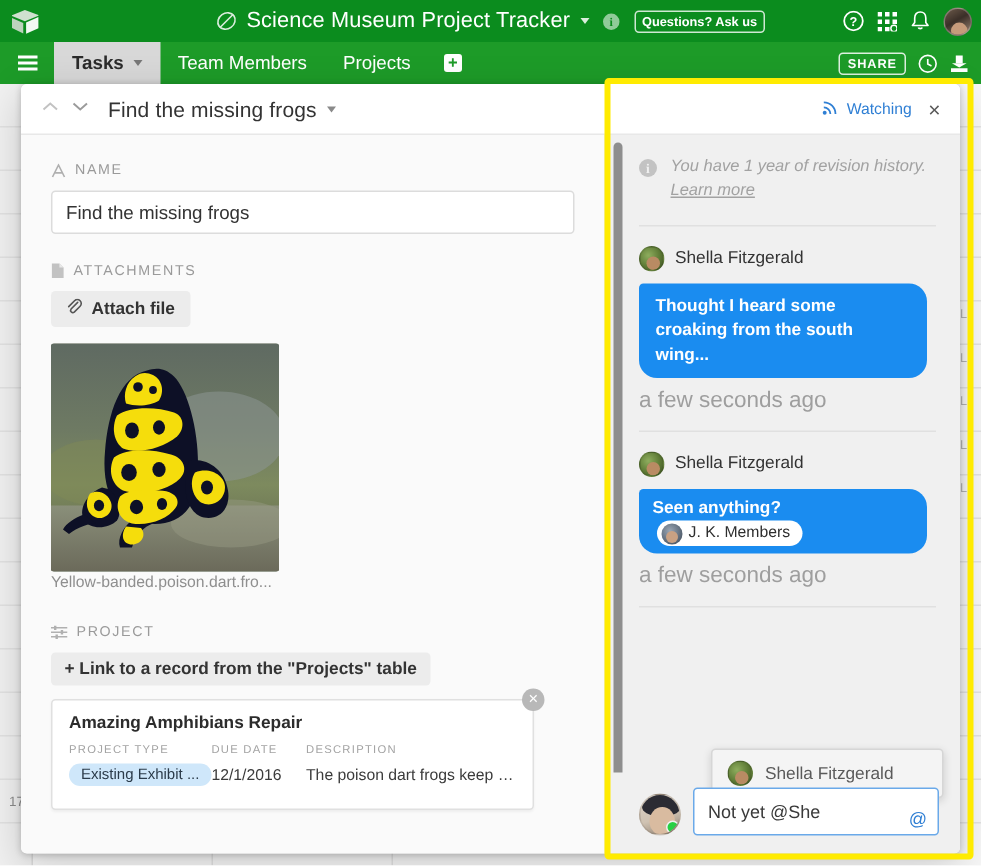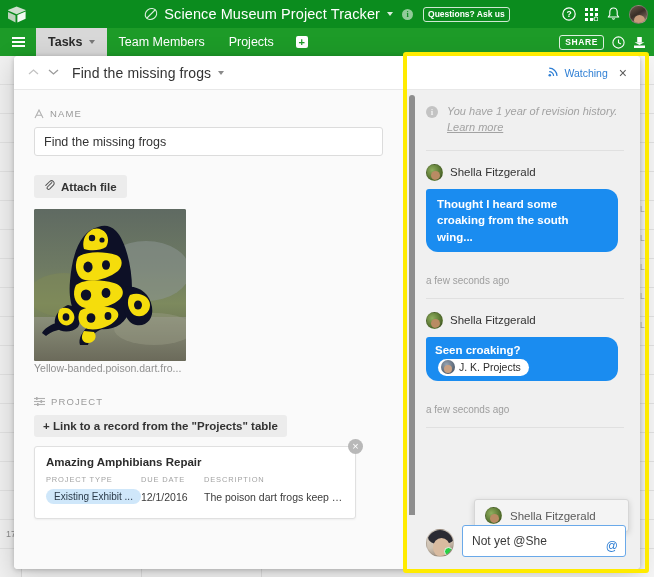--- a/index.html
+++ b/index.html
@@ -341,21 +341,21 @@
   }
   .avatar-xs {
     width: 14px; height: 14px; border-radius: 50%;
     background: radial-gradient(circle at 40% 35%, #9aa6b4 0%, #5e6b7a 60%, #3b4450 100%);
     position: relative; overflow: hidden; flex: 0 0 14px;
   }
   .avatar-xs::after {
     content:""; position:absolute; left:3px; top:5px; width:8px; height:8px;
     border-radius:50%; background:#c9a183;
   }
-  .comment-time { margin-top: 23px; font-size: 10px; color: #9e9e9e; }
+  .comment-time { margin-top: 6px; font-size: 15px; color: #9e9e9e; }
 
   .comment-compose {
     flex: 0 0 auto; padding: 10px 14px 12px 22px;
     display: flex; align-items: flex-end; gap: 8px;
     position: relative;
   }
   .avatar-me {
     width: 28px; height: 28px; border-radius: 50%;
     background: linear-gradient(160deg,#dcd3c8 0%,#cfc2b2 55%,#8a7a6a 100%);
     position: relative; overflow: hidden; flex: 0 0 28px;
@@ -596,20 +596,29 @@
               <svg width="10" height="10" viewBox="0 0 10 10">
                 <path d="M1 9 L5 1 L9 9 M2.6 6.2 L7.4 6.2" fill="none" stroke="#b0b0b0" stroke-width="1.1"></path>
               </svg>
             </span>
             <span>NAME</span>
           </div>
           <input class="name-input" type="text" value="Find the missing frogs" style="">
         </div>
 
         <div class="field-block">
+          <div class="field-label">
+            <span class="fl-icon">
+              <svg width="9" height="11" viewBox="0 0 9 11">
+                <path d="M0.6 0.6 L5.6 0.6 L8.4 3.4 L8.4 10.4 L0.6 10.4 Z" fill="#c2c2c2"></path>
+                <path d="M5.6 0.6 L5.6 3.4 L8.4 3.4 Z" fill="#e8e8e8"></path>
+              </svg>
+            </span>
+            <span>ATTACHMENTS</span>
+          </div>
 
           <button class="attach-btn">
             <span>
               <svg width="11" height="11" viewBox="0 0 11 11">
                 <path d="M7.8 2.6 L3.4 7.0 a1.5 1.5 0 0 0 2.1 2.1 L9.4 5.2 a2.6 2.6 0 0 0 -3.7 -3.7 L1.8 5.4" fill="none" stroke="#555" stroke-width="1.05" stroke-linecap="round"></path>
               </svg>
             </span>
             <span>Attach file</span>
           </button>
 
@@ -738,24 +747,24 @@
             <div class="bubble">Thought I heard some croaking from the south wing...</div>
             <div class="comment-time">a few seconds ago</div>
           </div>
 
           <div class="comment">
             <div class="comment-head">
               <span class="avatar-sm"></span>
               <span class="comment-author">Shella Fitzgerald</span>
             </div>
             <div class="bubble mention-line">
-              <span>Seen croaking?</span>
+              <span>Seen anything?</span>
               <span class="mention-chip">
                 <span class="avatar-xs"></span>
-                <span>J. K. Projects</span>
+                <span>J. K. Members</span>
               </span>
             </div>
             <div class="comment-time">a few seconds ago</div>
           </div>
         </div>
 
         <div class="comment-compose">
           <div class="mention-dropdown">
             <span class="avatar-sm"></span>
             <span class="md-name">Shella Fitzgerald</span>

